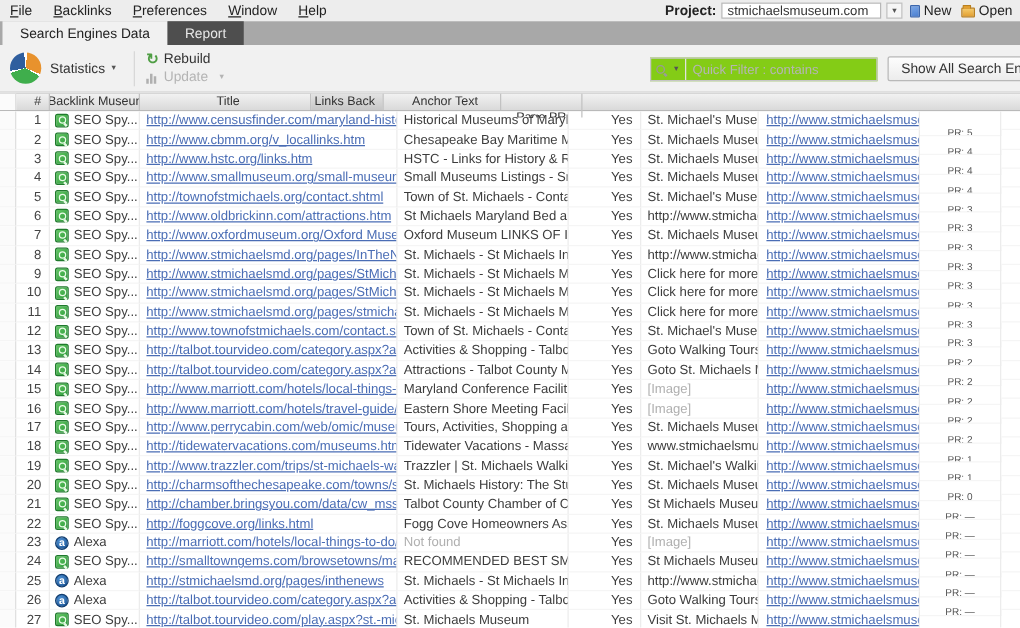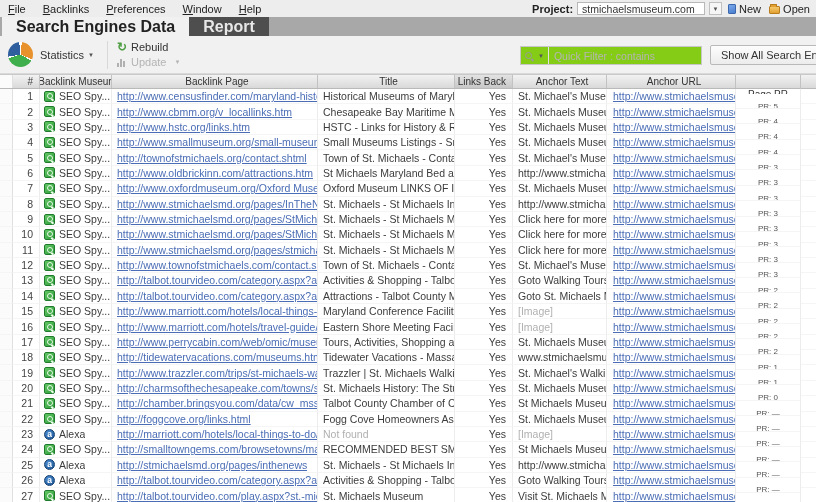--- a/index.html
+++ b/index.html
@@ -15,21 +15,21 @@
   .project-label{font-weight:bold;color:#222}
   .project-combo{width:128px;height:13px;background:#fff;border:1px solid #b8b8b8;font-size:10.5px;display:flex;align-items:center;padding:0 4px;white-space:nowrap;overflow:hidden}
   .combo-arrow{width:13px;height:13px;border:1px solid #c0c0c0;background:#f6f6f6;font-size:6px;color:#555;display:flex;align-items:center;justify-content:center}
   .mini-btn{display:flex;align-items:center;gap:3px;font-size:11px;color:#222;white-space:nowrap;padding:0 2px}
   .new-icon{width:8px;height:10px;background:linear-gradient(160deg,#7aa7e8,#4a7fd0);border-radius:1px;display:inline-block;border:1px solid #3a66ad}
   .open-icon{width:11px;height:8px;background:linear-gradient(#f5ca6a,#e2a032);border:1px solid #b97f1e;border-radius:1px;display:inline-block;position:relative;margin-top:2px}
   .open-icon::before{content:'';position:absolute;top:-3px;left:0;width:5px;height:2px;background:#e2a032;border:1px solid #b97f1e;border-bottom:none;border-radius:1px 1px 0 0}
 
   
   .tabbar{height:19px;background:#a8a8a8;display:flex;align-items:stretch;padding-left:2px}
-  .tab{display:flex;align-items:center;padding:0 14px;font-size:16px;font-weight:bold;cursor:default;white-space:nowrap}
+  .tab{display:flex;align-items:center;padding:0 14px;font-size:11px;font-weight:normal;cursor:default;white-space:nowrap}
   .tab.active{background:#f1f1f1;color:#222}
   .tab.inactive{background:#4e4e4e;color:#e8e8e8}
 
   
   .toolbar{height:38px;background:#f1f1f1;position:relative;display:flex;align-items:center;padding-left:8px;border-bottom:1px solid #d9d9d9}
   .pie-icon{width:25px;height:25px;border-radius:50%;background:
     conic-gradient(#fff 0 6deg,#e8922d 6deg 112deg,#fff 112deg 120deg,#3fae4c 120deg 252deg,#fff 252deg 260deg,#2f5e9e 260deg 354deg,#fff 354deg 360deg);flex:none}
   .stats-label{font-size:11px;color:#333;margin-left:7px;white-space:nowrap}
   .dd-arrow{font-size:6px;color:#555;margin-left:4px}
   .vsep{width:1px;height:28px;background:#d8d8d8;margin:0 9px 0 13px}
@@ -141,25 +141,23 @@
     <input class="qf-input" placeholder="Quick Filter : contains" style="">
   </div>
   <button class="show-all-btn">Show All Search Engines Fa</button>
 </div>
 
 <div class="table">
   <div class="thead" id="thead">
       <div class="th c-gutter"></div>
       <div class="th c-num">#</div>
       <div class="th c-src">Backlink Museum</div>
-      <div class="th c-page">Backlink Page</div>
       <div class="th c-title">Title</div>
       <div class="th c-back sorted">Links Back</div>
       <div class="th c-anchor">Anchor Text</div>
-      <div class="th c-aurl">Anchor URL</div>
       <div class="th c-pr">Page PR</div>
       <div class="th c-extra"></div>
     </div>
   <div class="tbody" id="tbody">
       <div class="tr">
         <div class="td c-gutter"></div>
         <div class="td c-num">1</div>
         <div class="td c-src">
           <span class="src-icon seospyglass"></span>
           <span class="src-label">SEO Spy...</span>

